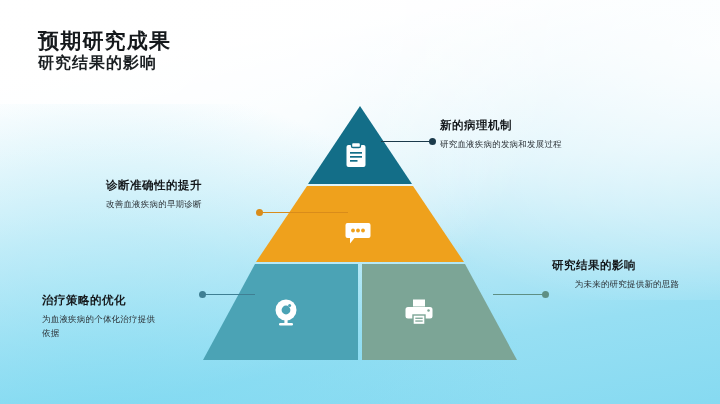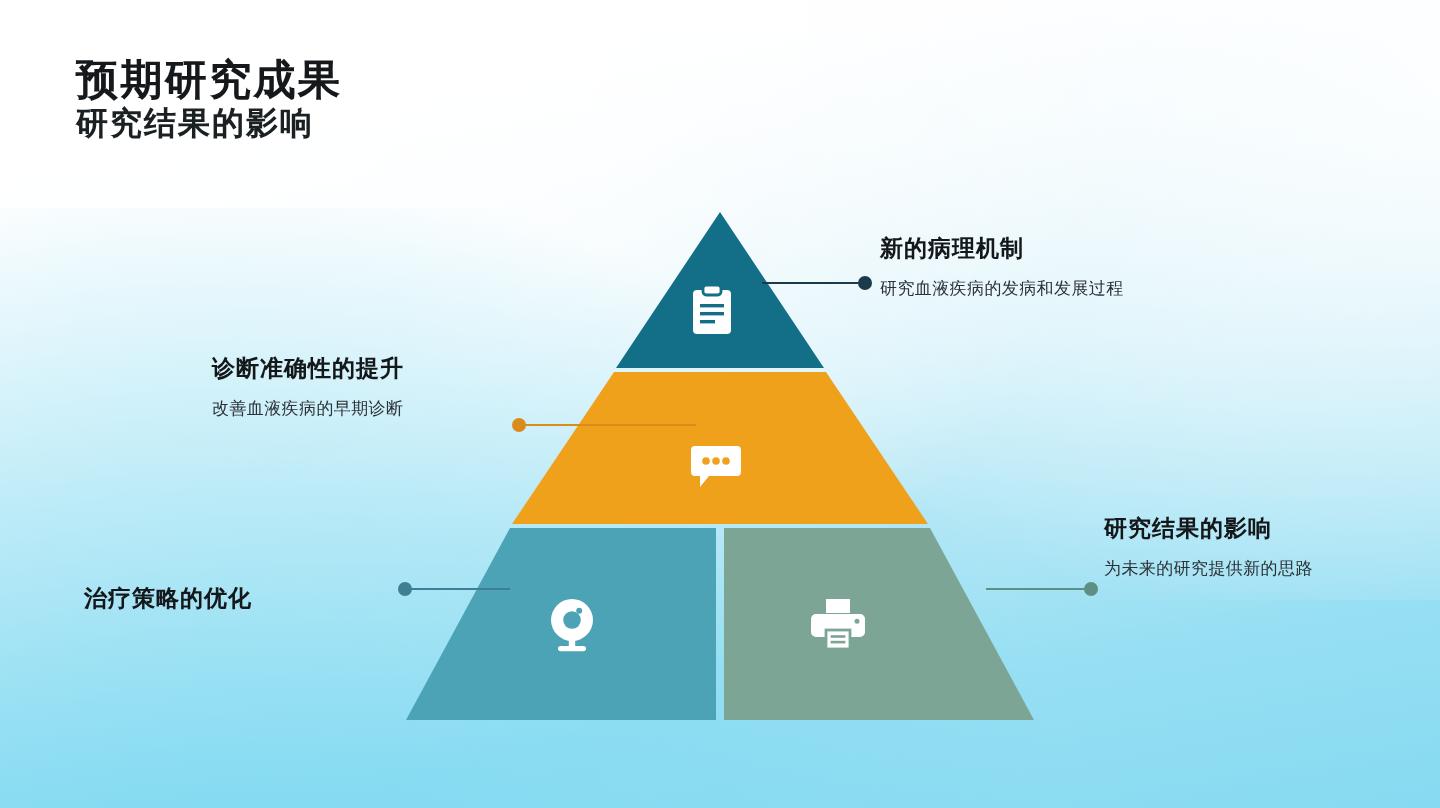--- a/index.html
+++ b/index.html
@@ -167,21 +167,21 @@
   .co-apex   { left: 440px; top: 118px; width: 160px; }
   .co-apex .c-desc { width: 132px; }
 
   .co-middle { left: 106px; top: 178px; width: 160px; }
   .co-middle .c-desc { width: 150px; }
 
   .co-left   { left: 42px;  top: 258px; width: 150px; margin-top: 35px; }
   .co-left .c-desc { width: 118px; }
 
   .co-right  { left: 552px; top: 258px; width: 160px; }
-  .co-right .c-desc { width: 150px; }
+  .co-right .c-desc { width: 150px; text-align: center; }
 </style>
 </head>
 <body>
 
 <div class="slide">
 
   <div class="bg-wash-a"></div>
   <div class="bg-wash-b"></div>
   <div class="bg-wash-c"></div>
 
@@ -268,20 +268,21 @@
     <div class="c-desc">研究血液疾病的发病和发展过程</div>
   </div>
 
   <div class="callout left co-middle">
     <div class="c-title">诊断准确性的提升</div>
     <div class="c-desc">改善血液疾病的早期诊断</div>
   </div>
 
   <div class="callout left co-left">
     <div class="c-title">治疗策略的优化</div>
+    <div class="c-desc">为血液疾病的个体化治疗提供依据</div>
   </div>
 
   <div class="callout right co-right">
     <div class="c-title">研究结果的影响</div>
     <div class="c-desc">为未来的研究提供新的思路</div>
   </div>
 
 </div>
 
 </body></html>

